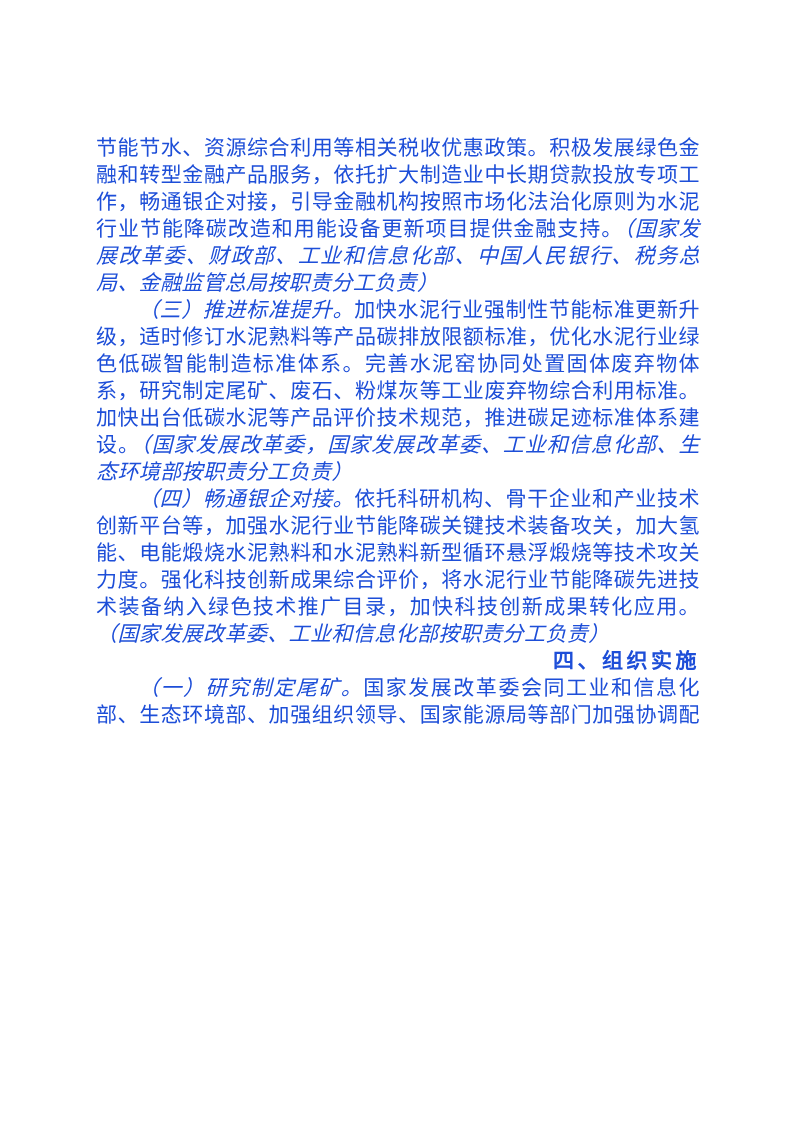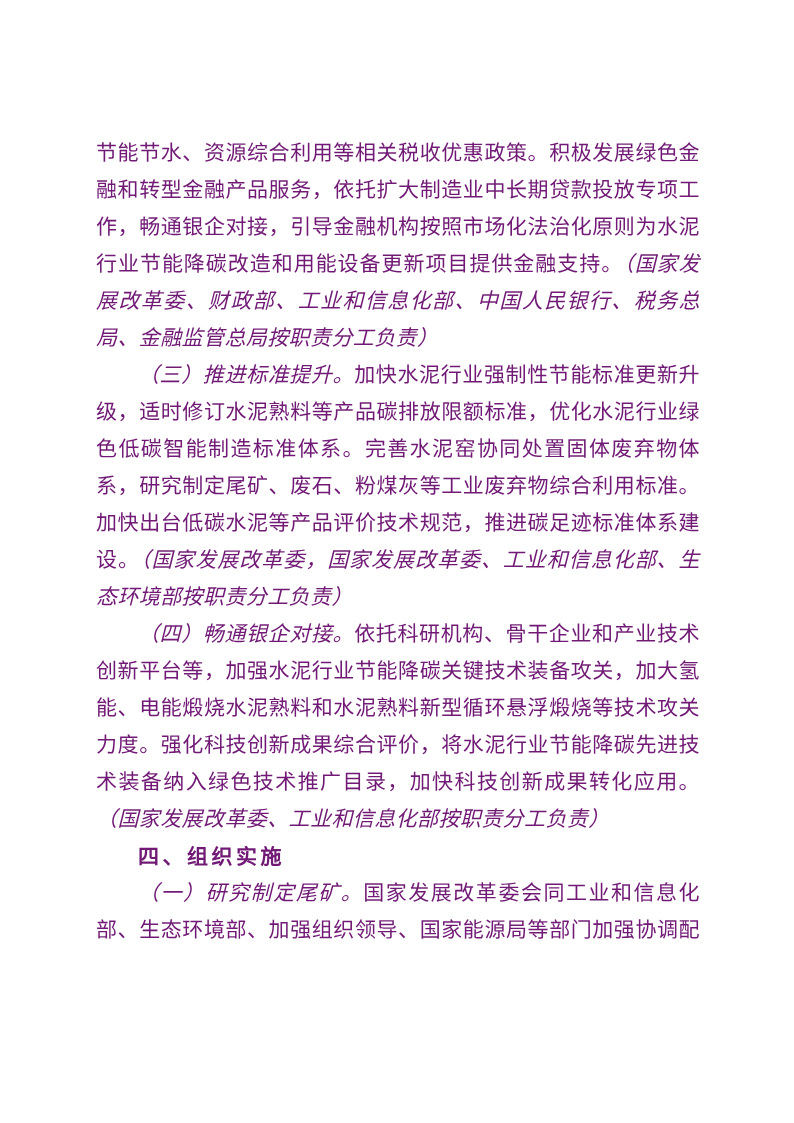--- a/index.html
+++ b/index.html
@@ -24,22 +24,22 @@
   .textblock {
     position: absolute;
     left: 96px;
     top: 135px;
     width: 604px;
   }
   .para {
     margin: 0;
     font-family: "Liberation Serif", "DejaVu Serif", serif;
     font-size: 21px;
-    line-height: 37px;
-    color: #701a75;
+    line-height: 27px;
+    color: #1d4ed8;
     text-align: justify;
     letter-spacing: 0.4px;
   }
   .para.indent {
     text-indent: 2em;
   }
   
   .para.continued {
     text-align-last: justify;
   }
@@ -53,23 +53,23 @@
     font-style: italic;
     font-weight: 400;
   }
   
   .run-kai-bold {
     font-style: italic;
     font-weight: 400;
   }
   
   .para.heading {
-    font-family: Liberation Sans, sans-serif;
+    font-family: Liberation Serif, serif;
     font-weight: 700;
-    text-align: left;
+    text-align: right;
     letter-spacing: 3.5px;
   }
   .run-hei {
     font-style: normal;
     font-weight: 700;
   }
 </style>
 </head>
 <body>
 

